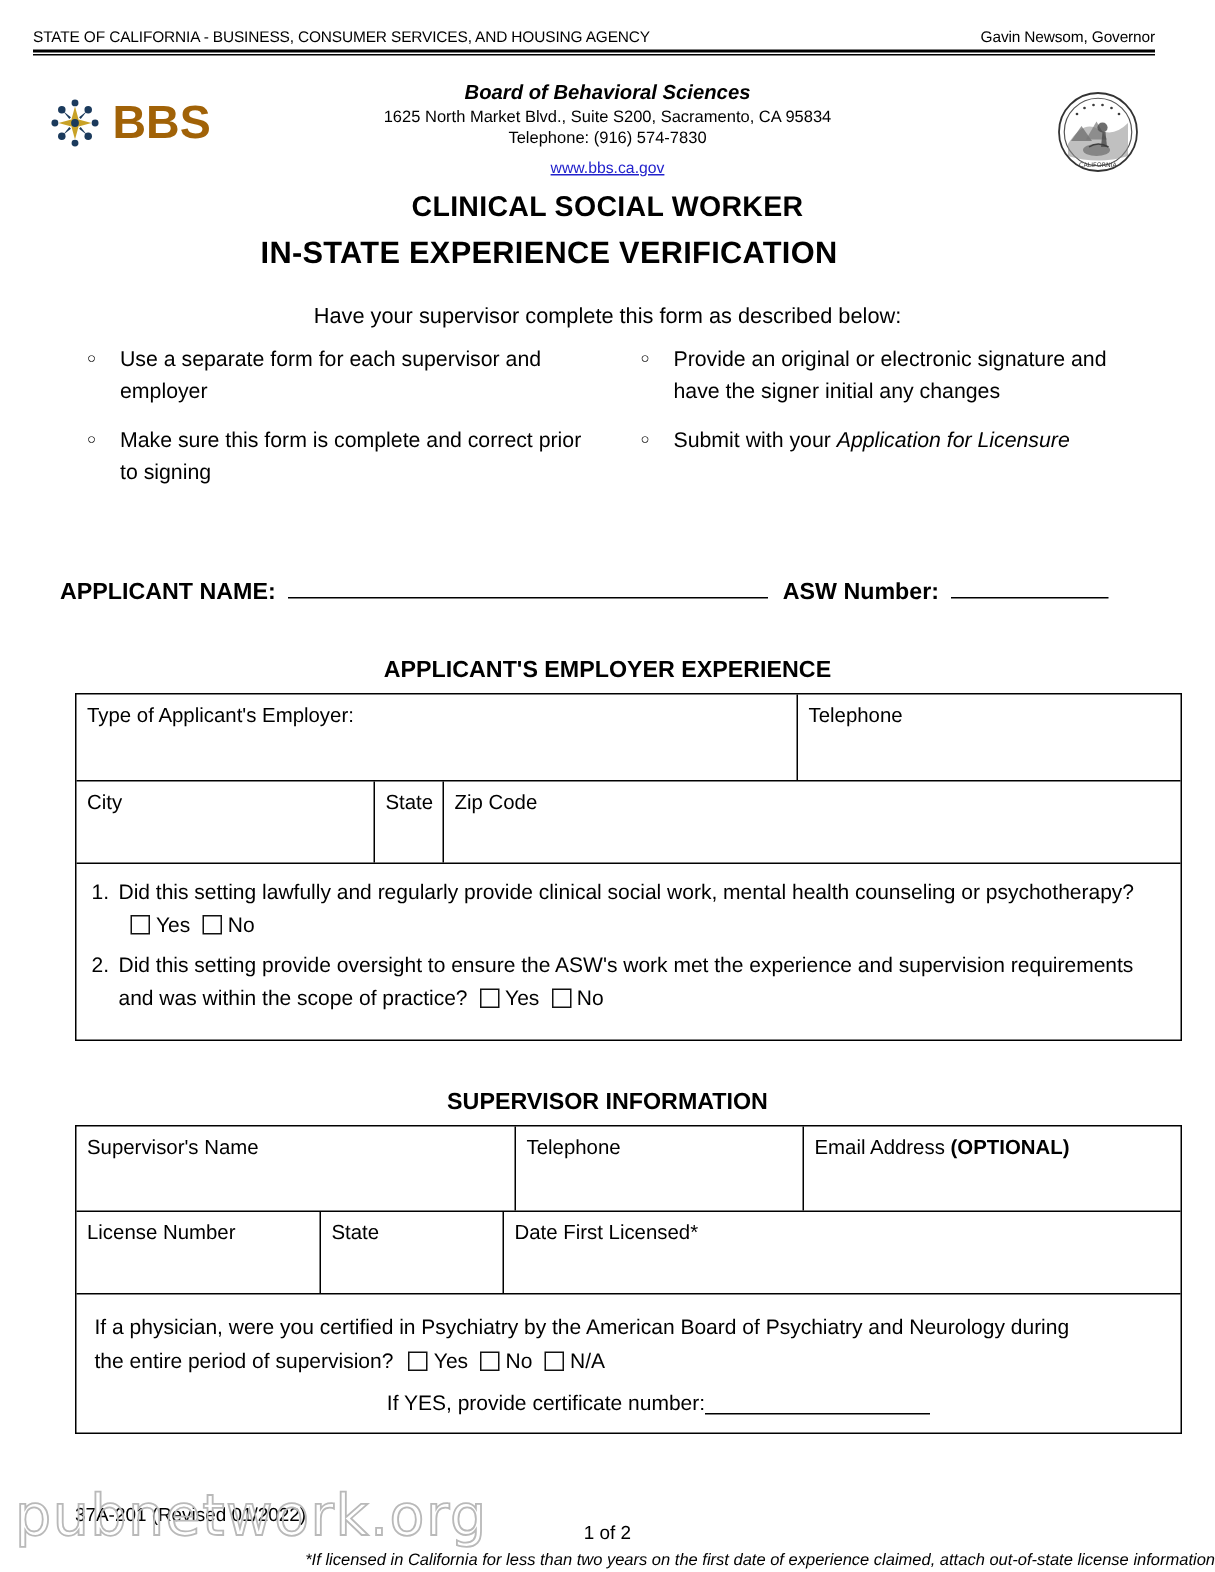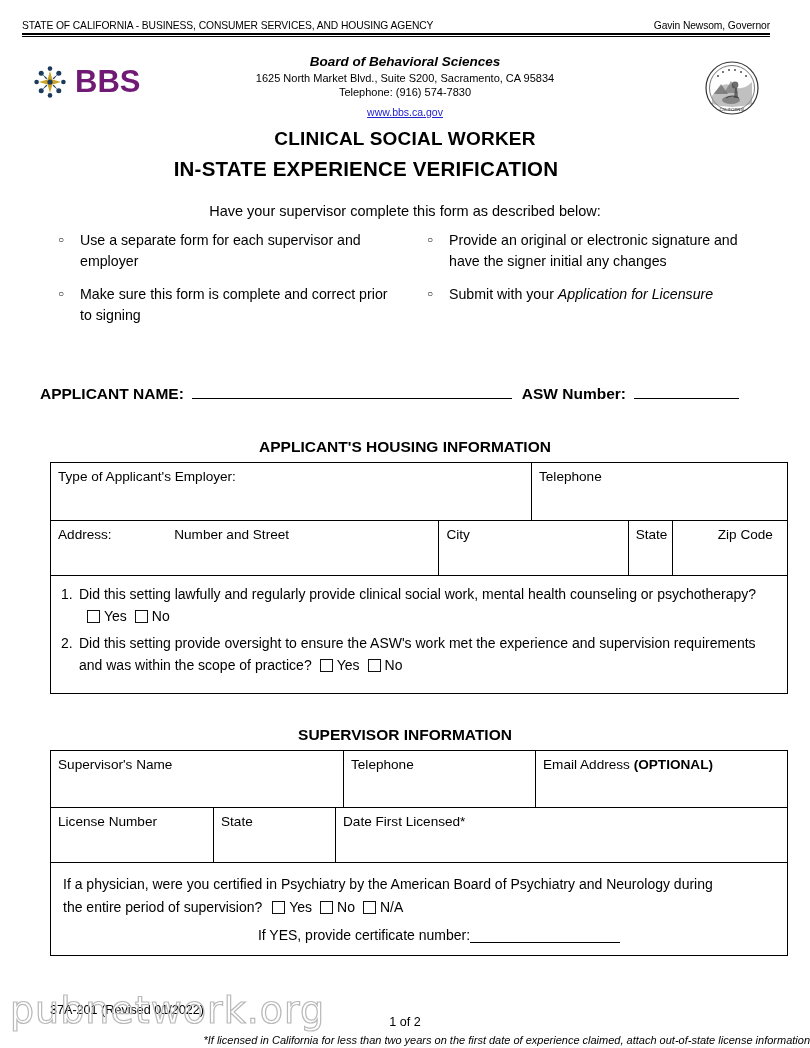--- a/index.html
+++ b/index.html
@@ -44,21 +44,21 @@
   .logo-block {
     position: absolute;
     left: 30px; top: 62px;
     display: flex;
     align-items: center;
   }
   .logo-mark { width: 40px; height: 40px; }
   .logo-text {
     font-size: 31px;
     font-weight: bold;
-    color: #701a75;
+    color: #a16207;
     letter-spacing: 0px;
     margin-left: 5px;
     font-family: "Liberation Sans", sans-serif;
   }
 
   
   .contact {
     position: absolute;
     left: 205px; top: 53px; width: 400px;
     text-align: center;
@@ -344,49 +344,43 @@
   </div>
 </div>
 
 <div class="applicant-row">
   <span>APPLICANT NAME:</span>
   <span class="fill-line name-line"></span>
   <span>ASW Number:</span>
   <span class="fill-line asw-line"></span>
 </div>
 
-<div class="section-heading" style="top:438px;">APPLICANT'S HOUSING INFORMATION</div>
+<div class="section-heading" style="top:438px;">APPLICANT'S EMPLOYER EXPERIENCE</div>
 
 <div class="box" id="employer-table">
   <div class="trow emp-r1 bdr-b">
     <div class="tcell bdr-r" style="width:481px;">
       <span>Type of Applicant's Employer:</span>
       <span></span>
     </div>
     <div class="tcell" style="width:253px;">
       <span>Telephone</span>
       <span></span>
     </div>
   </div>
   <div class="trow emp-r2 bdr-b">
-    <div class="tcell bdr-r" style="width:409px;">
-      <span>Address:</span>
-      <span style="display:inline-block;width:55px;"></span>
-      <span>Number and Street</span>
-      <span></span>
-    </div>
     <div class="tcell bdr-r" style="width:199px;">
       <span>City</span>
       <span></span>
     </div>
     <div class="tcell bdr-r" style="width:46px;">
       <span>State</span>
       <span></span>
     </div>
-    <div class="tcell" style="width:80px;margin-left:38px;">
+    <div class="tcell" style="width:80px;">
       <span>Zip Code</span>
       <span></span>
     </div>
   </div>
 
   <div class="q-area">
     <div class="q-item">
       <span class="q-num">1.</span>
       <span class="q-body"><span>Did this setting lawfully and regularly provide clinical social work, mental health counseling or psychotherapy?</span><span class="cbox"></span><span>Yes</span><span class="cbox"></span><span>No</span></span>
     </div>

